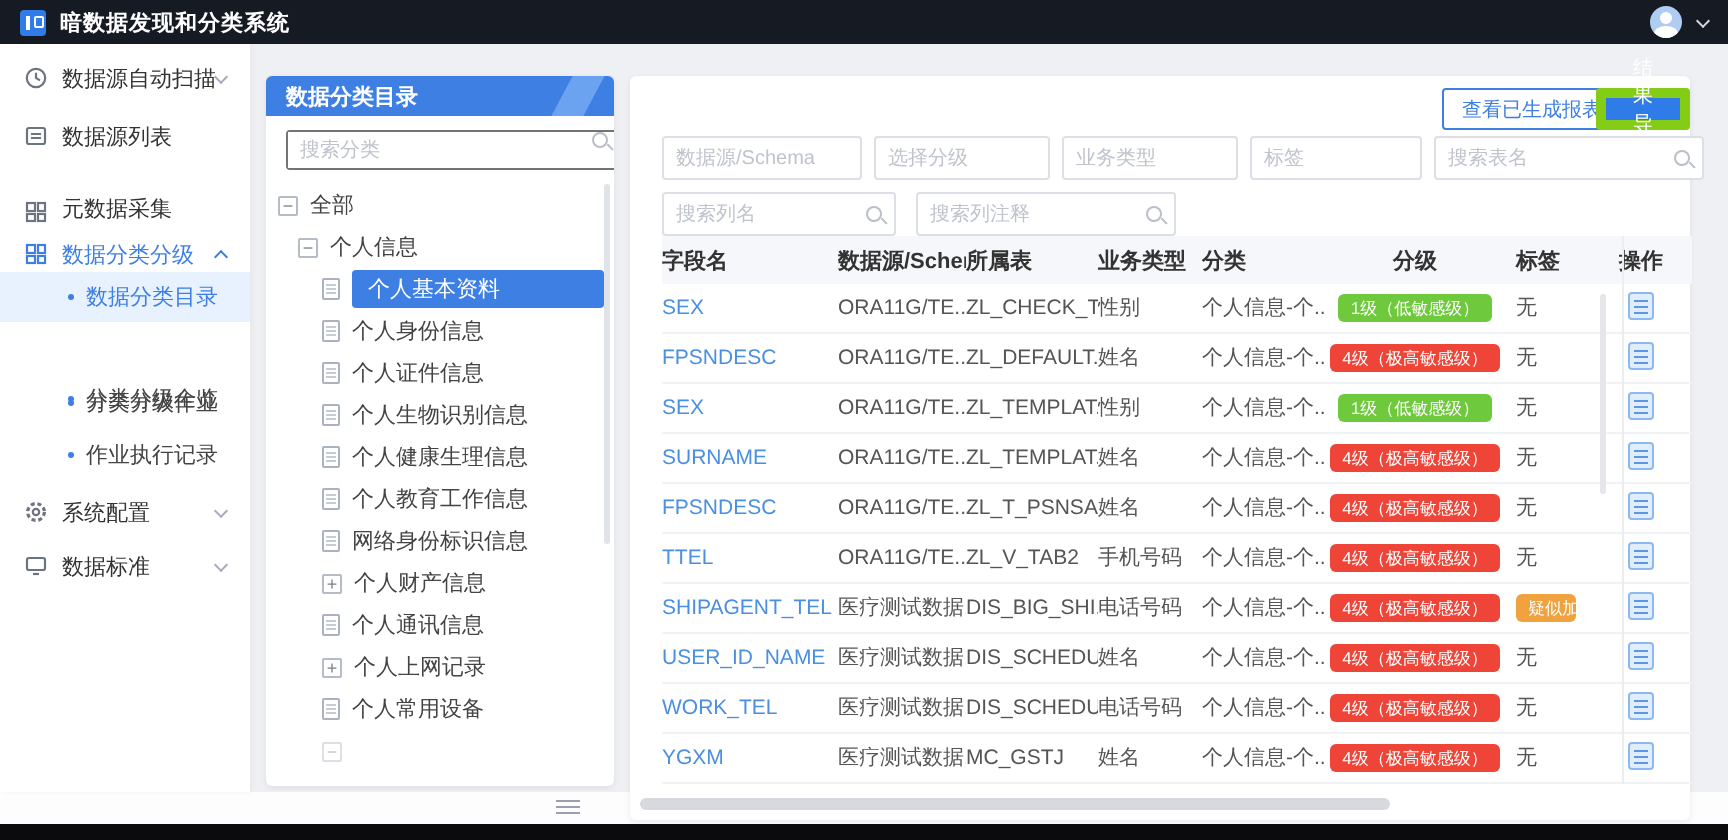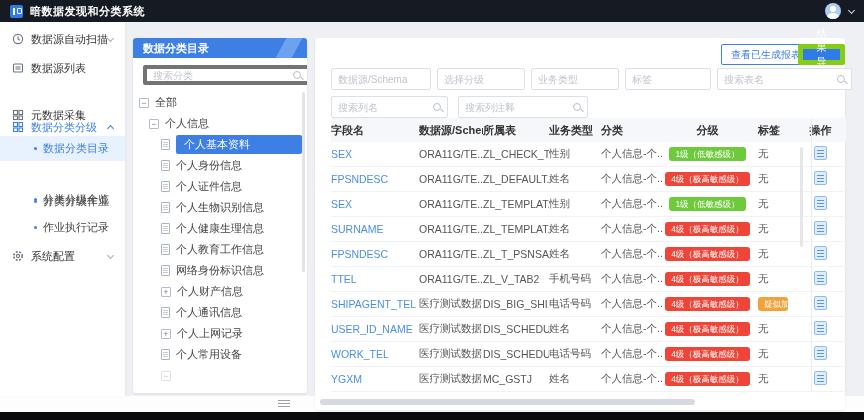--- a/index.html
+++ b/index.html
@@ -47,22 +47,22 @@
   .side-collapse::after  { content:''; position:absolute; left:0; top:5px; width:12px; border-top:1.3px solid #9aa1ad; }
   svg.icn { display:block; }
 
   
   .tree-card { position:absolute; left:133px; top:38px; width:174px; height:355px; background:#fff;
                border-radius:3px; box-shadow:0 1px 3px rgba(0,0,0,.08); z-index:8; overflow:hidden; }
   .tree-banner { position:relative; height:20px; background:#3d7fe3; color:#fff; font-size:11px; font-weight:bold;
                  display:flex; align-items:center; padding-left:10px; overflow:hidden; }
   .tree-banner::after { content:''; position:absolute; right:10px; top:0; bottom:0; width:16px;
                         background:#6ba3f0; transform:skewX(-28deg); }
-  .tree-search { position:absolute; left:10px; top:27px; width:170px; height:20px; border:4px solid #737373;
-                 border-radius:2px; display:flex; align-items:center; background:#fff; }
+  .tree-search { position:absolute; left:10px; top:27px; width:170px; height:20px; border:1px solid #737373;
+                 border-radius:2px; display:flex; background:#fff; }
   .tree-search input { border:0; outline:0; flex:1; font-size:10px; padding:0 6px; color:#333; width:100px;
                        font-family:inherit; }
   .tree-search input::placeholder, .f input::placeholder { color:#bfc4cc; }
   .mag { position:relative; width:8px; height:8px; border:1.2px solid #b9bec7; border-radius:50%; flex:none; margin-right:8px; }
   .mag::after { content:''; position:absolute; width:4px; height:1.2px; background:#b9bec7;
                 right:-3.5px; bottom:-1px; transform:rotate(45deg); }
   .tree { position:absolute; left:0; top:54px; width:174px; }
   .tnode { height:21px; display:flex; align-items:center; font-size:11px; color:#444; cursor:pointer; }
   .tnode.lv0 { padding-left:6px; }
   .tnode.lv1 { padding-left:16px; }
@@ -140,21 +140,21 @@
     </div>
     <div class="side-item" style="top:33px;">
       <span class="sicon-w">
         <svg class="icn" width="12" height="12" viewBox="0 0 12 12">
             <rect x="1.5" y="2" width="9" height="8" rx="1" fill="none" stroke="#6b7480" stroke-width="1.1"></rect>
             <path d="M3.5 5h5 M3.5 7h5" stroke="#6b7480" stroke-width="1.1"></path>
           </svg>
       </span>
       <span>数据源列表</span>
     </div>
-    <div class="side-item" style="top:80px;">
+    <div class="side-item" style="top:64px;align-items:flex-end;">
       <span class="sicon-w">
         <svg class="icn" width="12" height="12" viewBox="0 0 12 12">
             <rect x="1.5" y="1.5" width="4" height="4" fill="none" stroke="#6b7480" stroke-width="1.1"></rect>
             <rect x="7" y="1.5" width="3.5" height="4" fill="none" stroke="#6b7480" stroke-width="1.1"></rect>
             <rect x="1.5" y="7" width="4" height="3.5" fill="none" stroke="#6b7480" stroke-width="1.1"></rect>
             <rect x="7" y="7" width="3.5" height="3.5" fill="none" stroke="#6b7480" stroke-width="1.1"></rect>
           </svg>
       </span>
       <span>元数据采集</span>
     </div>
@@ -189,20 +189,30 @@
     </div>
 
     <div class="side-item" style="top:221px;">
       <span class="sicon-w">
         <svg class="icn" width="12" height="12" viewBox="0 0 12 12">
             <circle cx="6" cy="6" r="4.2" fill="none" stroke="#6b7480" stroke-width="1.6" stroke-dasharray="2 1.4"></circle>
             <circle cx="6" cy="6" r="1.6" fill="none" stroke="#6b7480" stroke-width="1.1"></circle>
           </svg>
       </span>
       <span>系统配置</span>
+      <span class="sichev chev down"></span>
+    </div>
+    <div class="side-item" style="top:248px;">
+      <span class="sicon-w">
+        <svg class="icn" width="12" height="12" viewBox="0 0 12 12">
+            <rect x="1.5" y="2" width="9" height="6" rx="1" fill="none" stroke="#6b7480" stroke-width="1.1"></rect>
+            <path d="M4.5 10h3" stroke="#6b7480" stroke-width="1.1"></path>
+          </svg>
+      </span>
+      <span>数据标准</span>
       <span class="sichev chev down"></span>
     </div>
   </div>
   <div class="side-collapse"></div>
 
   <div class="tree-card">
     <div class="tree-banner">数据分类目录</div>
     <div class="tree-search">
       <input type="text" placeholder="搜索分类" style="">
       <span class="mag"></span>

